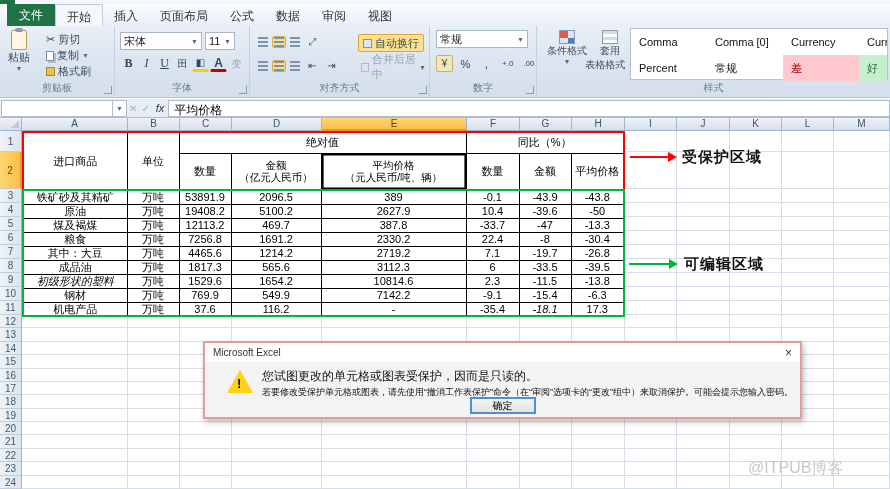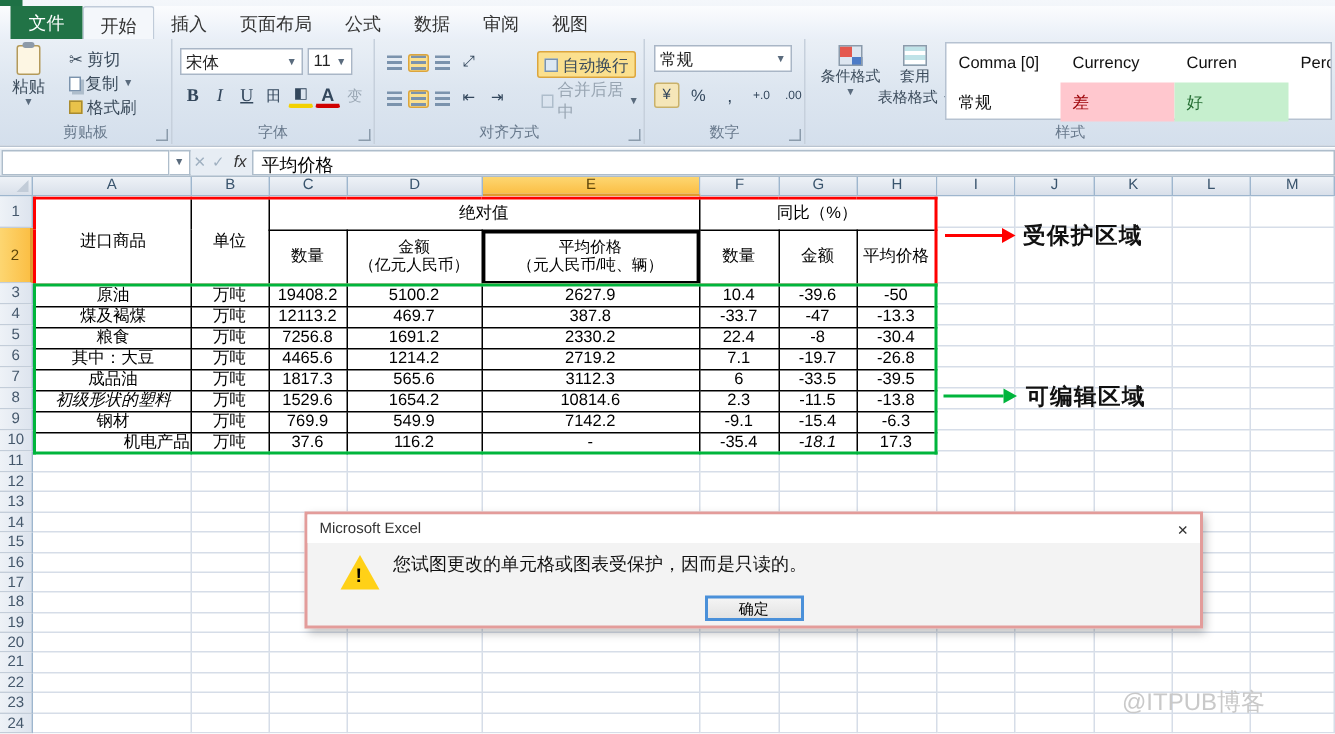--- a/index.html
+++ b/index.html
@@ -224,20 +224,21 @@
           <span class="cf-icon"></span>
           <span style="font-size:10px;">条件格式</span>
           <span class="caret">▼</span>
         </div>
         <div class="btn-big" style="left:54px;top:4px;width:38px;">
           <span class="ft-icon"></span>
           <span style="font-size:10px;">套用</span>
           <span style="font-size:10px;white-space:nowrap;"><span>表格格式</span> <span class="caret">▼</span></span>
         </div>
         <div class="gallery" style="left:93px;width:258px;" id="style-gallery">
+            <div class="gcell">Comma</div>
             <div class="gcell">Comma [0]</div>
             <div class="gcell">Currency</div>
             <div class="gcell">Curren</div>
             <div class="gcell">Percent</div>
             <div class="gcell">常规</div>
             <div class="gcell bad">差</div>
             <div class="gcell good">好</div>
           </div>
         <div class="glabel">样式</div>
       </div>
@@ -681,20 +682,30 @@
           </td>
           <td style="width:53px;">数量</td>
           <td style="width:52px;">金额</td>
           <td style="width:53px;">平均价格</td>
         </tr>
       </tbody>
         </table>
 
       <table class="x" id="dtable">
         <tbody id="dbody">
+            <tr>
+              <td style="width: 104px;">铁矿砂及其精矿</td>
+              <td style="width: 52px;">万吨</td>
+              <td style="width: 52px;">53891.9</td>
+              <td style="width: 90px;">2096.5</td>
+              <td style="width: 145px;">389</td>
+              <td style="width: 53px;">-0.1</td>
+              <td style="width: 52px;">-43.9</td>
+              <td style="width: 53px;">-43.8</td>
+            </tr>
             <tr>
               <td style="width: 104px;">原油</td>
               <td style="width: 52px;">万吨</td>
               <td style="width: 52px;">19408.2</td>
               <td style="width: 90px;">5100.2</td>
               <td style="width: 145px;">2627.9</td>
               <td style="width: 53px;">10.4</td>
               <td style="width: 52px;">-39.6</td>
               <td style="width: 53px;">-50</td>
             </tr>
@@ -752,21 +763,21 @@
               <td style="width: 104px;">钢材</td>
               <td style="width: 52px;">万吨</td>
               <td style="width: 52px;">769.9</td>
               <td style="width: 90px;">549.9</td>
               <td style="width: 145px;">7142.2</td>
               <td style="width: 53px;">-9.1</td>
               <td style="width: 52px;">-15.4</td>
               <td style="width: 53px;">-6.3</td>
             </tr>
             <tr>
-              <td style="width: 104px; text-align: right;">机电产品</td>
+              <td style="width: 104px;">机电产品</td>
               <td style="width: 52px;">万吨</td>
               <td style="width: 52px;">37.6</td>
               <td style="width: 90px; margin-top: 15px;">116.2</td>
               <td style="width: 145px;">-</td>
               <td style="width: 53px;">-35.4</td>
               <td style="width: 52px; font-style: italic;">-18.1</td>
               <td style="width: 53px;">17.3</td>
             </tr>
           </tbody>
       </table>
@@ -786,18 +797,19 @@
   <div class="anno-label" style="left:684px;top:255px;">可编辑区域</div>
 
   <div class="dialog">
     <div class="dtitle">
       <span class="dtitle-text">Microsoft Excel</span>
       <span class="dclose">×</span>
     </div>
     <div class="dbody">
       <div class="warn"></div>
       <div class="dline1">您试图更改的单元格或图表受保护，因而是只读的。</div>
+      <div class="dline2">若要修改受保护单元格或图表，请先使用“撤消工作表保护”命令（在“审阅”选项卡的“更改”组中）来取消保护。可能会提示您输入密码。</div>
       <div class="okbtn">确定</div>
     </div>
   </div>
 
   <div class="watermark">@ITPUB博客</div>
 </div>
 
 </body></html>

